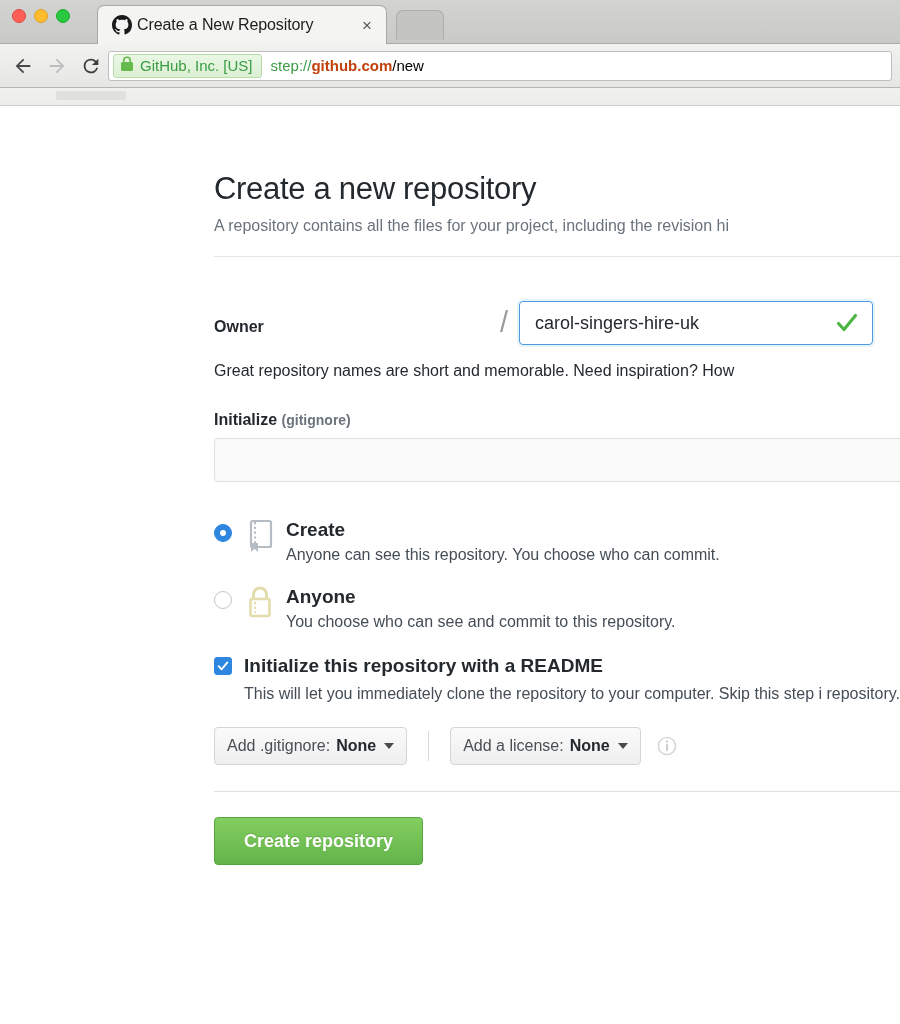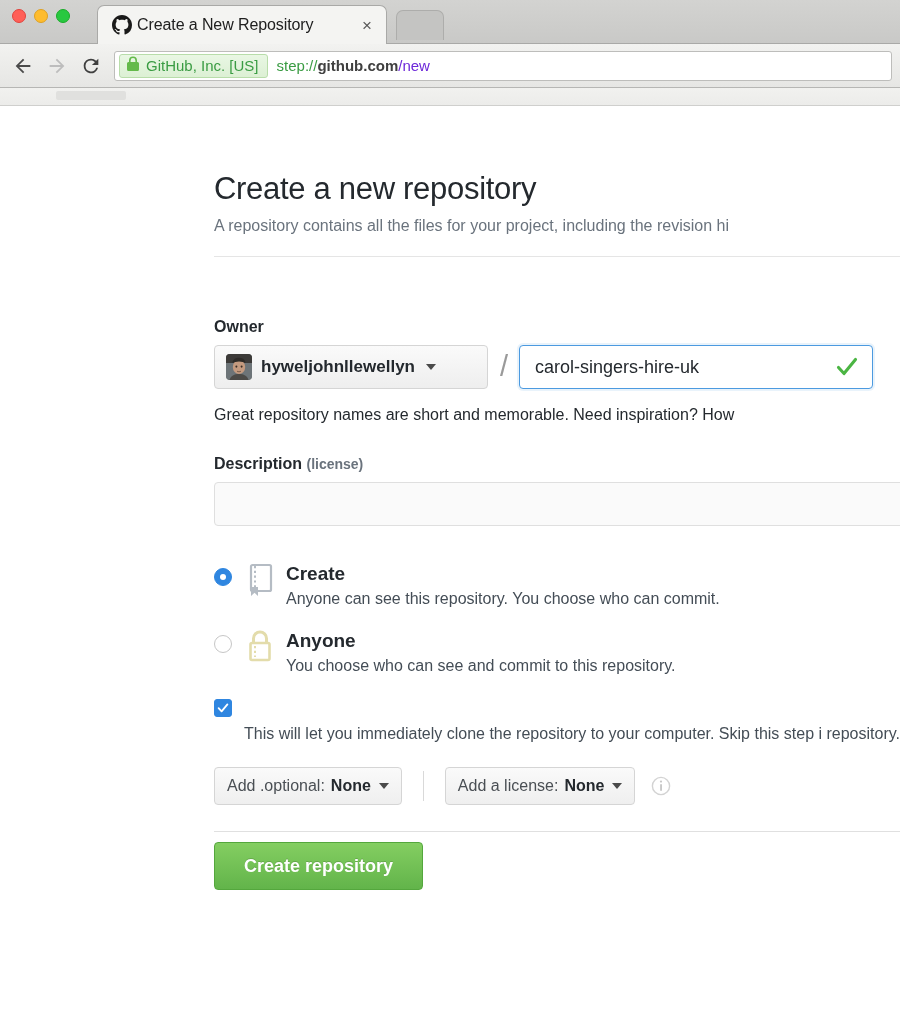--- a/index.html
+++ b/index.html
@@ -68,21 +68,21 @@
     padding: 0 8px 0 6px;
   }
   .navbtn {
     width: 34px; height: 34px; flex: 0 0 34px;
     display: flex; align-items: center; justify-content: center;
   }
   .navbtn svg { display: block; }
 
   .urlbar {
     flex: 1 1 auto; height: 30px;
-    margin-left: 6px; margin-right: 0;
+    margin-right: 0;
     background: #ffffff;
     border: 1px solid #bdbdbb;
     border-radius: 3px;
     display: flex; align-items: center;
     padding: 0 8px 0 4px;
     overflow: hidden;
   }
   .ev-badge {
     display: flex; align-items: center; gap: 6px;
     height: 24px; padding: 0 8px 0 6px;
@@ -90,22 +90,22 @@
     border: 1px solid #b8ddaa;
     border-radius: 3px;
     flex: 0 0 auto;
   }
   .ev-text { font-size: 15px; color: #3a9c43; white-space: nowrap; }
   .url-text {
     font-size: 15px; margin-left: 9px;
     white-space: nowrap; overflow: hidden;
   }
   .url-scheme { color: #3a9c43; }
-  .url-host { color: #404040; font-weight: bold; }
-  .url-path { color: #6d28d9; }
+  .url-host { color: #c2410c; font-weight: bold; }
+  .url-path { color: #000000; }
 
   .bookmarkbar {
     height: 18px;
     background: linear-gradient(to bottom, #f1f1ef, #ececea);
     border-bottom: 1px solid #cfcfcd;
     position: relative;
   }
   .bm-ghost {
     position: absolute; left: 56px; top: 3px;
     width: 70px; height: 9px;
@@ -296,21 +296,21 @@
     background: #d9d9d9;
     margin: 0 21px;
   }
   .info-icon { margin-left: 16px; width: 20px; height: 20px; }
 
   .bottom-rule {
     height: 1px; background: #e0e0e0;
     width: 686px; margin-top: 26px;
   }
   .create-btn {
-    margin-top: 10px;
+    margin-top: 25px;
     width: 209px; height: 48px;
     background: linear-gradient(to bottom, #84ce61, #62b44a);
     border: 1px solid #54a73d;
     border-radius: 4px;
     display: flex; align-items: center; justify-content: center;
     color: #ffffff; font-size: 18px; font-weight: bold;
     text-shadow: 0 -1px 0 rgba(0,0,0,0.15);
   }
 </style>
 </head>
@@ -375,56 +375,40 @@
 <div id="page">
   <div class="content">
 
     <h1 class="page-title">Create a new repository</h1>
     <div class="page-subtitle">A repository contains all the files for your project, including the revision hi</div>
     <div class="rule"></div>
 
     <div class="field-row">
       <div class="owner-col">
         <span class="field-label">Owner</span>
-        <div class="owner-btn">
-          <span class="avatar">
-            <svg width="26" height="26" viewBox="0 0 26 26">
-              <rect width="26" height="26" rx="3" fill="#6d7478"></rect>
-              <rect x="0" y="0" width="26" height="9" fill="#3c3a38"></rect>
-              <ellipse cx="13" cy="13" rx="6.2" ry="7" fill="#c49a7f"></ellipse>
-              <path d="M6.3 8.4c1-3.4 3.6-4.6 6.7-4.6s5.7 1.3 6.6 4.6c-1.4.6-3.1-.8-6.6-.8-3.4 0-5.2 1.4-6.7.8z" fill="#2e2b28"></path>
-              <ellipse cx="10.4" cy="12.6" rx="1" ry="1.1" fill="#3a2d25"></ellipse>
-              <ellipse cx="15.6" cy="12.6" rx="1" ry="1.1" fill="#3a2d25"></ellipse>
-              <path d="M11 17.2c1.3.7 2.7.7 4 0" stroke="#7d5e4a" stroke-width="1" fill="none"></path>
-              <path d="M3.5 26c1.2-4.2 4.8-5.9 9.5-5.9s8.3 1.7 9.5 5.9z" fill="#4c4a47"></path>
-            </svg>
-          </span>
-          <span class="owner-name">hyweljohnllewellyn</span>
-          <span class="caret"></span>
-        </div>
       </div>
 
       <div class="slash">/</div>
 
       <div class="repo-col">
         <div class="repo-input-wrap">
           <span class="repo-input-value">carol-singers-hire-uk</span>
           <span class="check-mark">
             <svg width="24" height="24" viewBox="0 0 24 24">
                 <path d="M3.5 12.5l5.5 6L20.5 4.5" stroke="#4bb543" stroke-width="3.1" fill="none" stroke-linecap="round" stroke-linejoin="round"></path>
               </svg>
           </span>
         </div>
       </div>
     </div>
 
     <div class="hint">Great repository names are short and memorable. Need inspiration? How</div>
 
     <div class="desc-block">
-      <span class="field-label"><span>Description</span> <span class="optional">(license)</span></span>
+      <span class="field-label"><span>Initialize</span> <span class="optional">(gitignore)</span></span>
       <div class="desc-input"></div>
     </div>
 
     <div class="visibility">
 
       <div class="vis-row">
         <span class="radio on"></span>
         <span class="vis-icon">
           <svg width="30" height="34" viewBox="0 0 30 34">
             <rect x="7" y="2" width="20" height="26" rx="1.5" fill="none" stroke="#b5bcc4" stroke-width="2.2"></rect>
@@ -454,27 +438,28 @@
       </div>
     </div>
 
     <div class="readme-block">
       <div class="readme-head">
         <span class="checkbox">
           <svg width="12" height="12" viewBox="0 0 12 12">
               <path d="M1.6 6.2l3 3.2 5.8-7" stroke="#fff" stroke-width="1.8" fill="none" stroke-linecap="round" stroke-linejoin="round"></path>
             </svg>
         </span>
+        <span class="readme-title">Initialize this repository with a README</span>
       </div>
       <div class="readme-desc">This will let you immediately clone the repository to your computer. Skip this step i repository.</div>
     </div>
 
     <div class="dropdown-row">
       <div class="dropdown-btn">
-        <span class="dd-label">Add .optional:</span>
+        <span class="dd-label">Add .gitignore:</span>
         <span class="dd-value">None</span>
         <span class="caret"></span>
       </div>
       <div class="dd-sep"></div>
       <div class="dropdown-btn">
         <span class="dd-label">Add a license:</span>
         <span class="dd-value">None</span>
         <span class="caret"></span>
       </div>
       <span class="info-icon">

